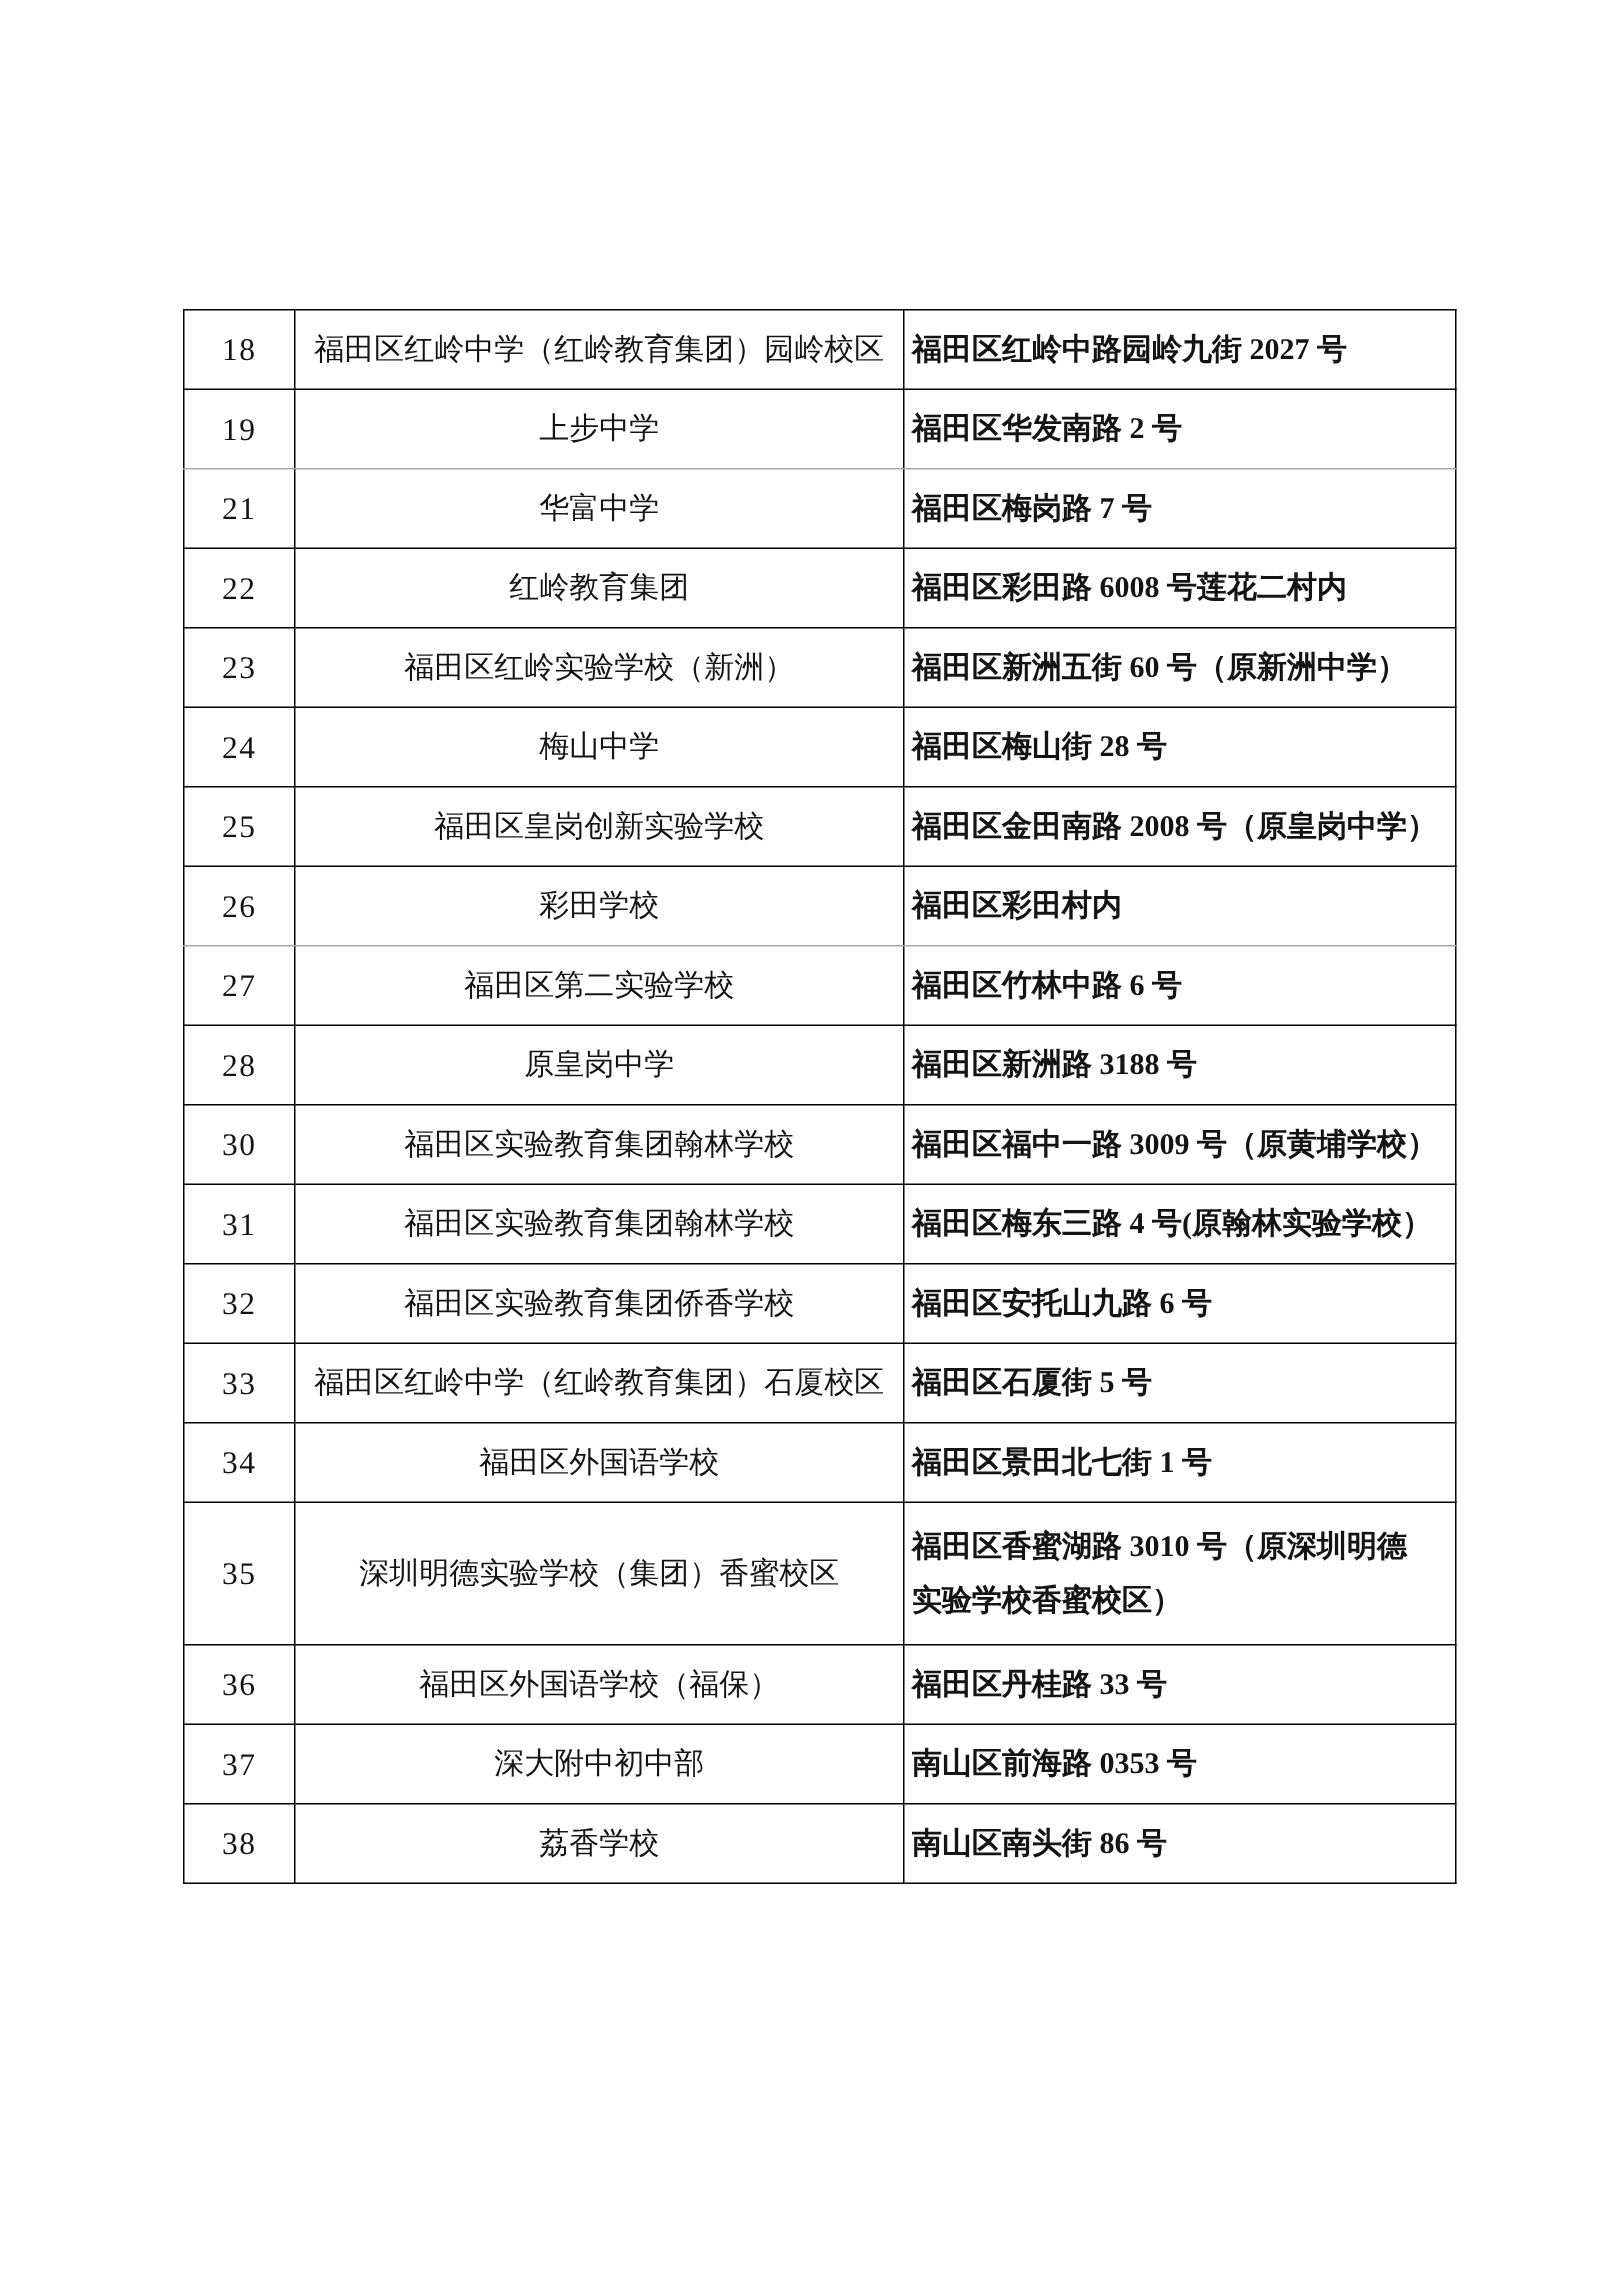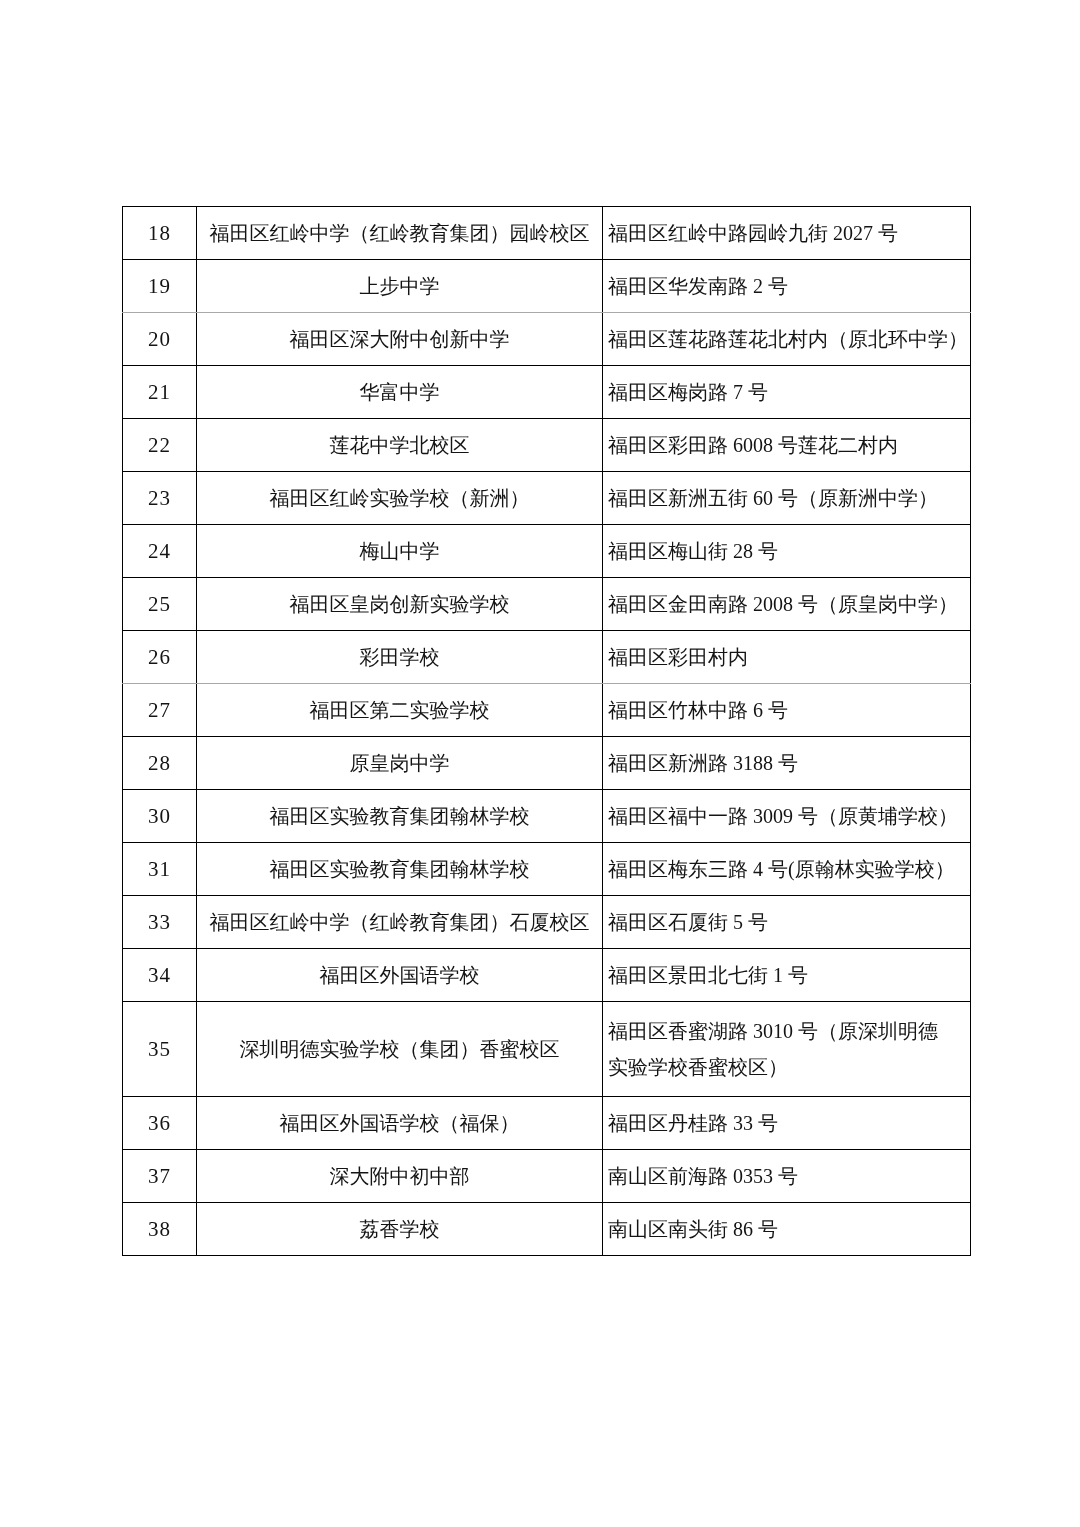--- a/index.html
+++ b/index.html
@@ -29,21 +29,21 @@
     border:1px solid var(--border);
     height:52px;
     vertical-align:middle;
     font-size:20px;
     line-height:36px;
     padding:0;
     overflow:hidden;
   }
   td.no{text-align:center;font-size:21px;letter-spacing:1px;}
   td.name{text-align:center;margin-left:36px;}
-  td.addr{text-align:left;padding:0 2px 0 5px;white-space:pre-line;}
+  td.addr{text-align:left;padding:0 2px 0 5px;white-space:pre-line;font-weight:bold;}
   tr.tall td{height:94px;}
   tr.light-after td{border-bottom-color:var(--border-light);}
 </style>
 </head>
 <body>
 
 <div class="page">
   <table class="school-table">
     <colgroup>
       <col class="c-no">
@@ -55,32 +55,27 @@
     <td class="no">18</td>
     <td class="name">福田区红岭中学（红岭教育集团）园岭校区</td>
     <td class="addr">福田区红岭中路园岭九街 2027 号</td>
   </tr>
         <tr class="table-row light-after">
     <td class="no">19</td>
     <td class="name">上步中学</td>
     <td class="addr">福田区华发南路 2 号</td>
   </tr>
         <tr class="table-row">
-    <td class="no">20</td>
-    <td class="name">福田区深大附中创新中学</td>
-    <td class="addr">福田区莲花路莲花北村内（原北环中学）</td>
-  </tr>
-        <tr class="table-row">
     <td class="no">21</td>
     <td class="name">华富中学</td>
     <td class="addr">福田区梅岗路 7 号</td>
   </tr>
         <tr class="table-row">
     <td class="no">22</td>
-    <td class="name">莲花中学北校区</td>
+    <td class="name">红岭教育集团</td>
     <td class="addr">福田区彩田路 6008 号莲花二村内</td>
   </tr>
         <tr class="table-row">
     <td class="no">23</td>
     <td class="name">福田区红岭实验学校（新洲）</td>
     <td class="addr">福田区新洲五街 60 号（原新洲中学）</td>
   </tr>
         <tr class="table-row">
     <td class="no">24</td>
     <td class="name">梅山中学</td>
@@ -110,20 +105,25 @@
     <td class="no">30</td>
     <td class="name">福田区实验教育集团翰林学校</td>
     <td class="addr">福田区福中一路 3009 号（原黄埔学校）</td>
   </tr>
         <tr class="table-row">
     <td class="no">31</td>
     <td class="name">福田区实验教育集团翰林学校</td>
     <td class="addr">福田区梅东三路 4 号(原翰林实验学校）</td>
   </tr>
         <tr class="table-row">
+    <td class="no">32</td>
+    <td class="name">福田区实验教育集团侨香学校</td>
+    <td class="addr">福田区安托山九路 6 号</td>
+  </tr>
+        <tr class="table-row">
     <td class="no">33</td>
     <td class="name">福田区红岭中学（红岭教育集团）石厦校区</td>
     <td class="addr">福田区石厦街 5 号</td>
   </tr>
         <tr class="table-row">
     <td class="no">34</td>
     <td class="name">福田区外国语学校</td>
     <td class="addr">福田区景田北七街 1 号</td>
   </tr>
         <tr class="table-row tall">

